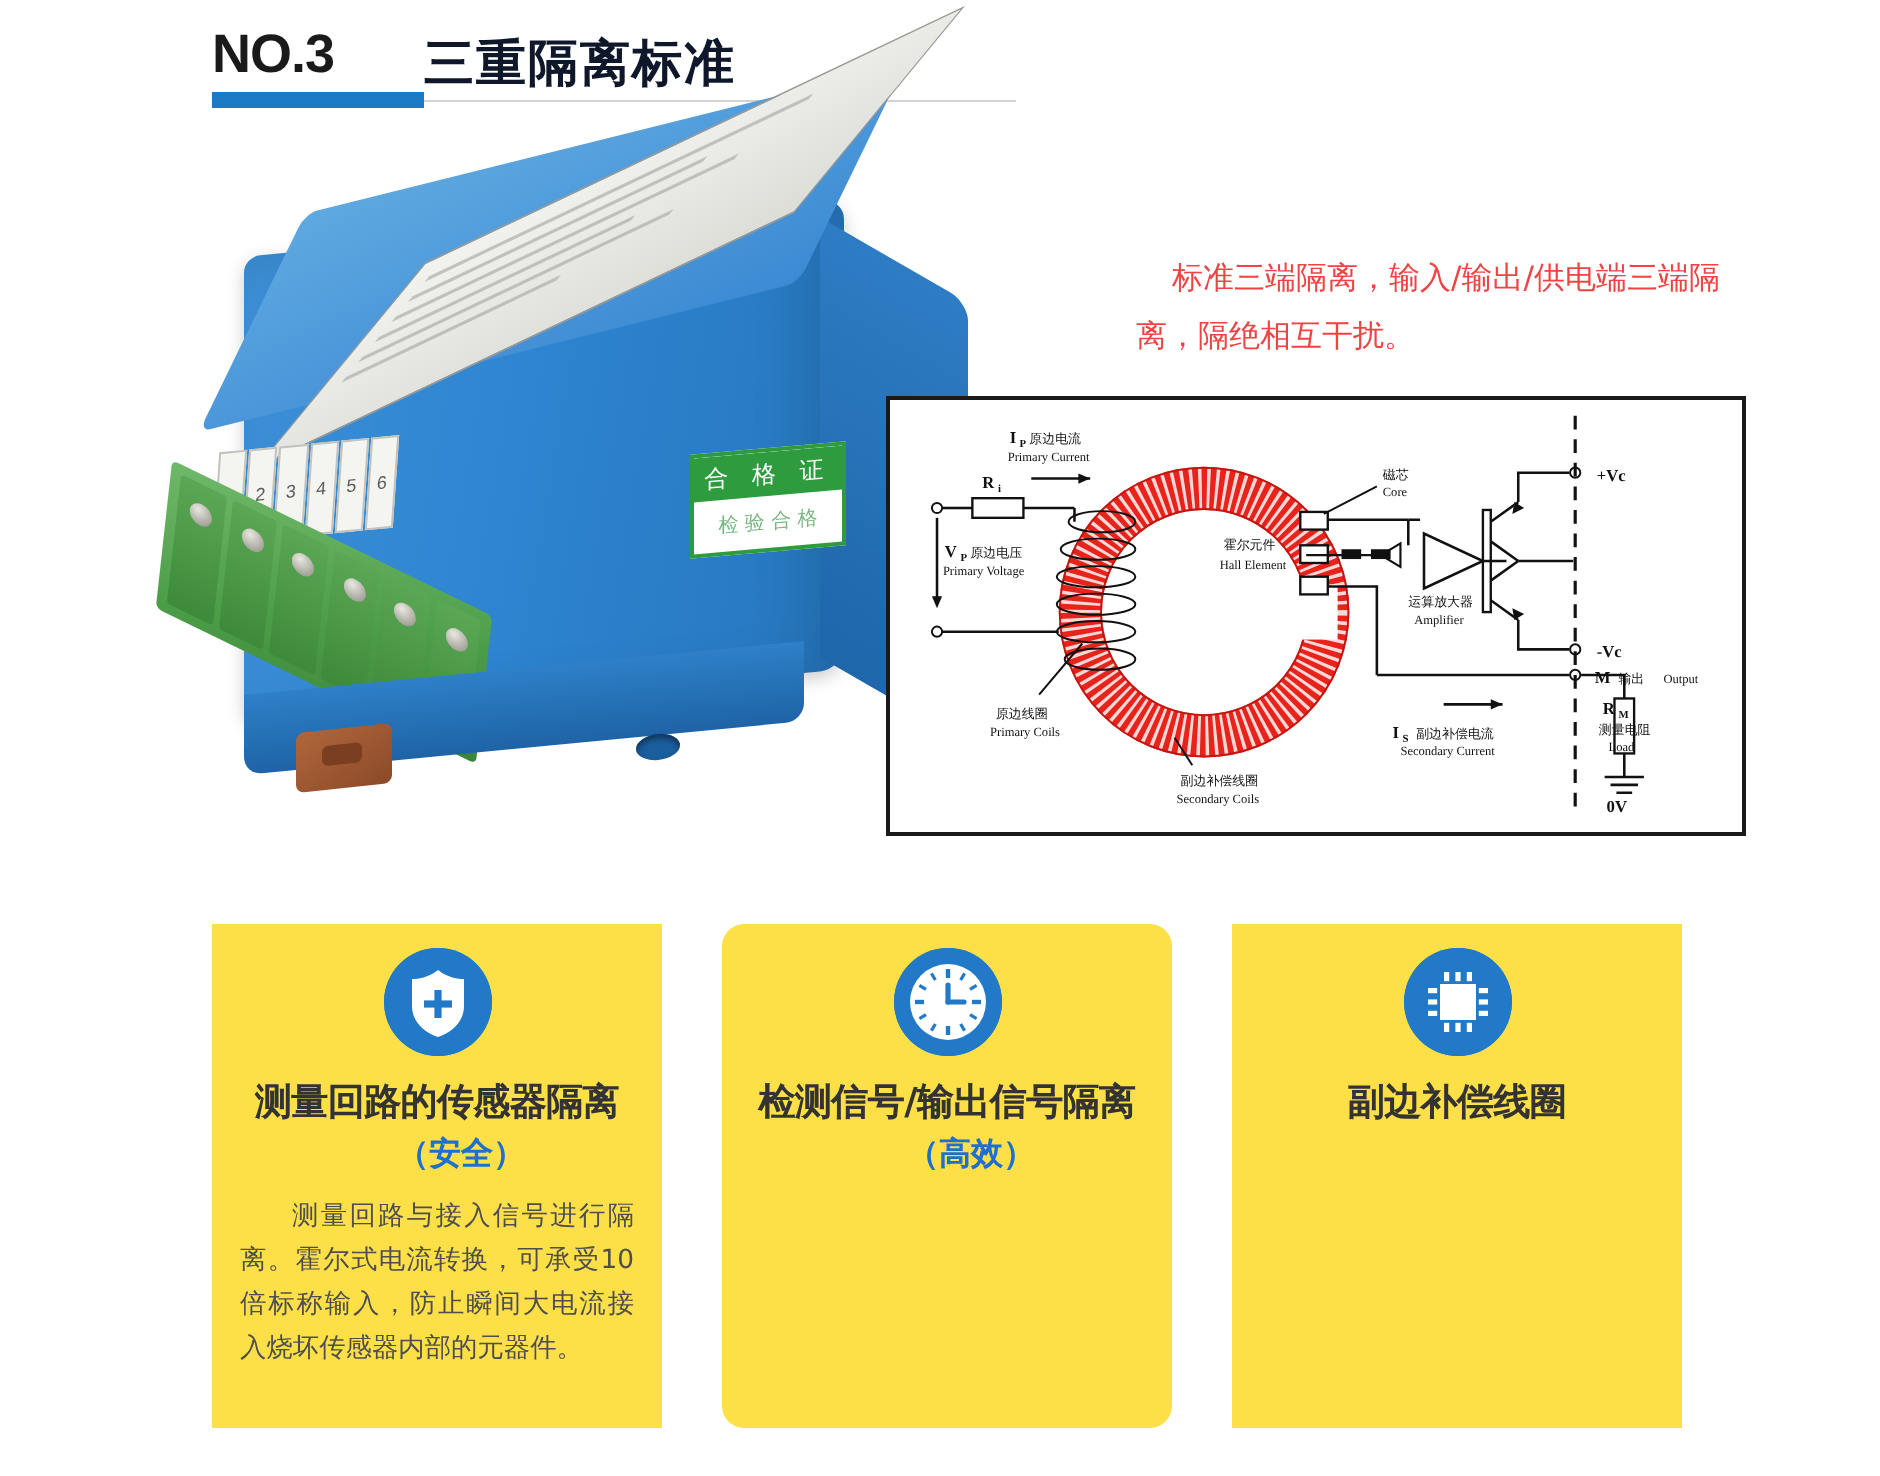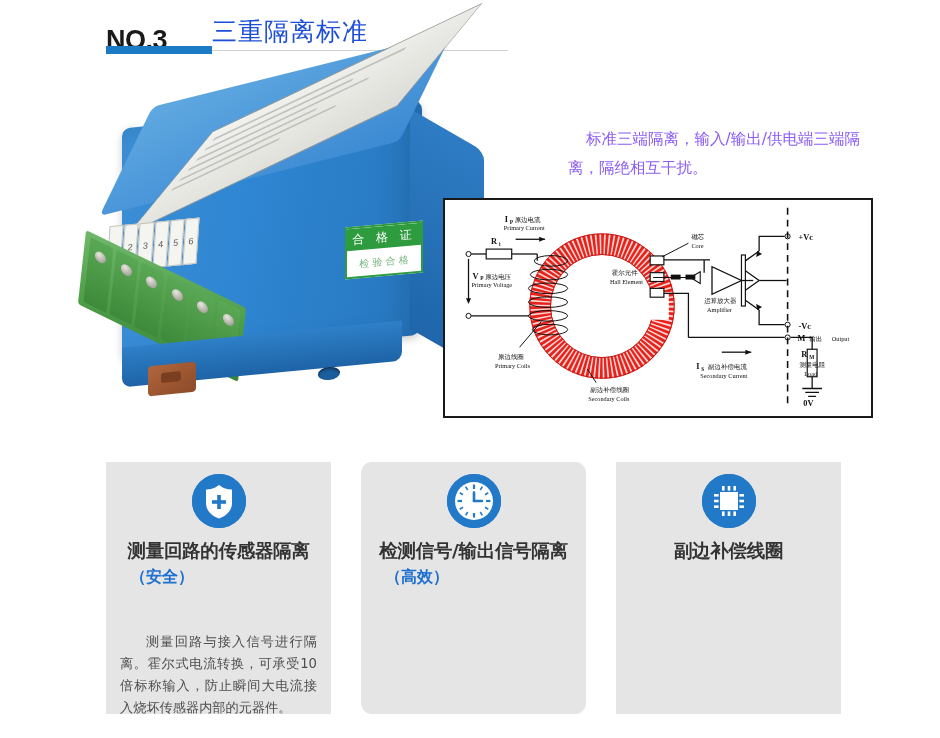--- a/index.html
+++ b/index.html
@@ -9,34 +9,34 @@
     font-family: "Liberation Sans", "DejaVu Sans", sans-serif;
     overflow: hidden;
   }
   .page { position: relative; width: 940px; height: 738px; }
 
   
   .header { position: absolute; left: 0; top: 0; width: 940px; height: 64px; }
   .hdr-no {
     position: absolute; left: 106px; top: 12px;
     font-size: 27px; font-weight: bold; color: #1a1a1a;
-    letter-spacing: -0.5px; font-family: "Liberation Sans", sans-serif; margin-top: 13px;
+    letter-spacing: -0.5px; font-family: "Liberation Sans", sans-serif;
   }
   .hdr-accent {
     position: absolute; left: 106px; top: 46px;
     width: 106px; height: 8px; background: #1d7ac4;
   }
   .hdr-rule {
     position: absolute; left: 212px; top: 50px;
     width: 296px; height: 1px; background: #d2d2d2;
   }
   .hdr-title {
     position: absolute; left: 212px; top: 15px;
-    font-size: 25px; color: #1d4ed8; letter-spacing: 1px;
-    font-family: "DejaVu Sans", sans-serif; font-weight: 400;
+    font-size: 25px; color: #0f172a; letter-spacing: 1px;
+    font-family: "DejaVu Sans", sans-serif; font-weight: 700;
   }
 
   
   .product { position: absolute; left: 100px; top: 72px; width: 400px; height: 350px; }
   .prod-body {
     position: absolute; left: 22px; top: 42px;
     width: 300px; height: 235px;
     background: linear-gradient(100deg,#3d8fd6 0%, #2f86d2 40%, #2676be 100%);
     border-radius: 8px 10px 12px 12px;
     transform: skewY(-5.5deg);
@@ -140,66 +140,66 @@
     border-radius: 4px; transform: skewY(-6deg);
   }
   .prod-clip::after {
     content: ""; position: absolute; left: 13px; top: 8px;
     width: 20px; height: 10px; border-radius: 3px; background: #7a3f20;
   }
 
   
   .desc {
     position: absolute; left: 568px; top: 125px; width: 310px;
-    font-size: 15.5px; line-height: 29px; color: #8b5cf6;
+    font-size: 15.5px; line-height: 29px; color: #ef4444;
     font-family: "DejaVu Sans", sans-serif;
     text-indent: 18px;
   }
 
   
   .schem {
     position: absolute; left: 443px; top: 198px;
     width: 430px; height: 220px;
     background: #ffffff; border: 2px solid #1a1a1a;
   }
   .schem svg { display: block; width: 100%; height: 100%; }
 
   
   .cards { position: absolute; left: 0; top: 462px; width: 940px; height: 252px; }
   .card {
     position: absolute; top: 0; width: 225px; height: 252px;
-    background: #e5e5e5;
+    background: #fde047;
   }
   .card.c1 { left: 106px; }
   .card.c2 { left: 361px; border-radius: 11px; }
   .card.c3 { left: 616px; }
 
   .card-icon {
     position: absolute; left: 50%; top: 12px;
     width: 54px; height: 54px; margin-left: -27px;
     border-radius: 50%; background: #2279c8;
   }
   .card-icon svg { display: block; width: 54px; height: 54px; }
 
   .card-title {
     position: absolute; left: 0; top: 76px; width: 100%;
     text-align: center; font-size: 18.5px; font-weight: bold;
     color: #333333; font-family: "DejaVu Sans", sans-serif;
     letter-spacing: -0.3px;
   }
   .card-sub {
     position: absolute; left: 0; top: 105px; width: 100%;
-    font-size: 16px; font-weight: bold;
+    text-align: center; font-size: 16px; font-weight: bold;
     color: #1d6fd0; font-family: "DejaVu Sans", sans-serif; padding-left: 24px;
   }
   .card-body {
     position: absolute; left: 14px; top: 136px; width: 197px;
     font-size: 13.2px; line-height: 22px; color: #4e4e4e;
     font-family: "DejaVu Sans", sans-serif;
-    text-indent: 26px; text-align: justify; margin-top: 33px;
+    text-indent: 26px; text-align: justify;
   }
 </style>
 </head>
 <body>
 
 <div class="page">
 
   <div class="header">
     <div class="hdr-no">NO.3</div>
     <div class="hdr-accent"></div>

